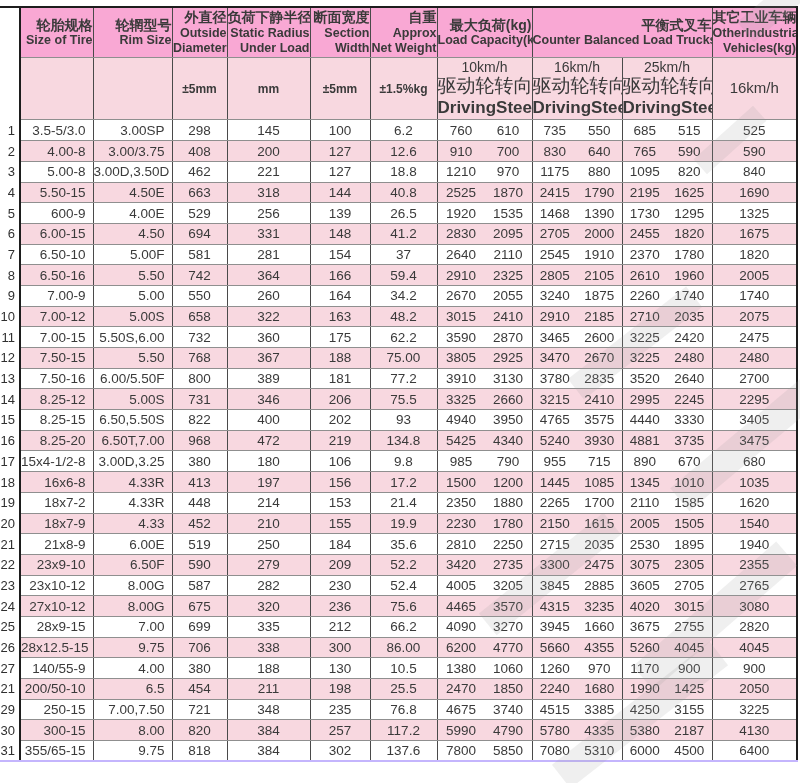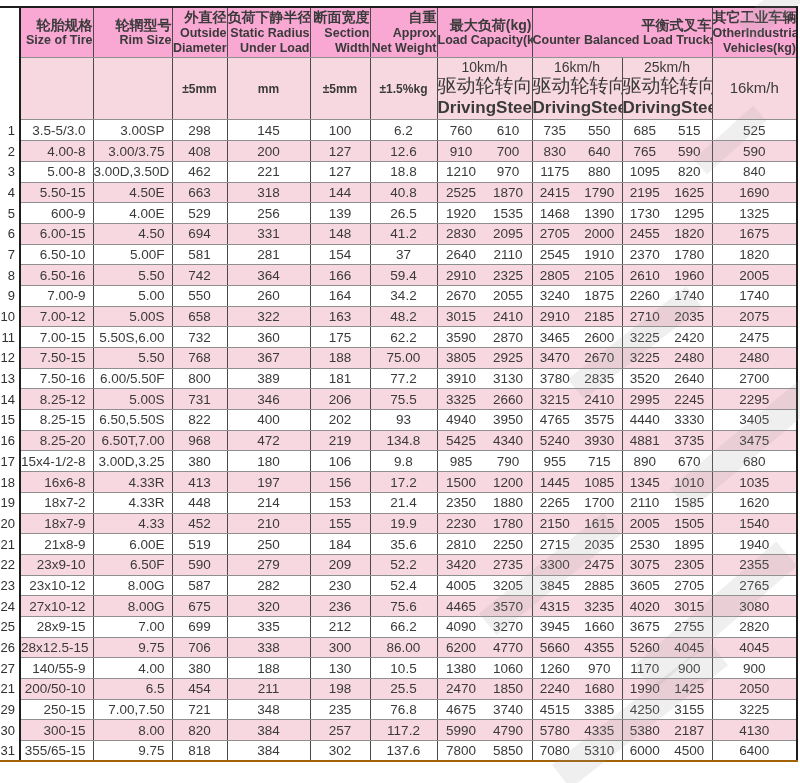--- a/index.html
+++ b/index.html
@@ -18,21 +18,21 @@
     border-top:1px solid #8f8f8f;
     border-bottom:1px solid #8f8f8f;
     border-left:1px solid #4a4a4a;
     border-right:1px solid #4a4a4a;
     background:#ffffff;
   }
   
   .grid tr td.first-data, .grid tr th.first-data{border-left:2px solid #1d1d1d;}
   .grid tr td:last-child, .grid tr th:last-child{border-right:2px solid #1d1d1d;}
   .grid tr.top-row th{border-top:2px solid #1d1d1d;}
-  .grid tr.last-row td{border-bottom:2px solid #a16207;margin-left:32px;}
+  .grid tr.last-row td{border-bottom:2px solid #c4b5fd;margin-left:32px;}
 
   
   .grid td.gutter, .grid th.gutter{
     border:none;background:#ffffff;
     font-size:13px;color:#2f2f2f;text-align:right;padding-right:4px;font-weight:400;
   }
 
   
   thead th{font-weight:700;text-align:center;vertical-align:middle;padding:1px 0;}
   thead tr.hdr-main th{height:50px;background:#f9a8d4;text-align:right;}

